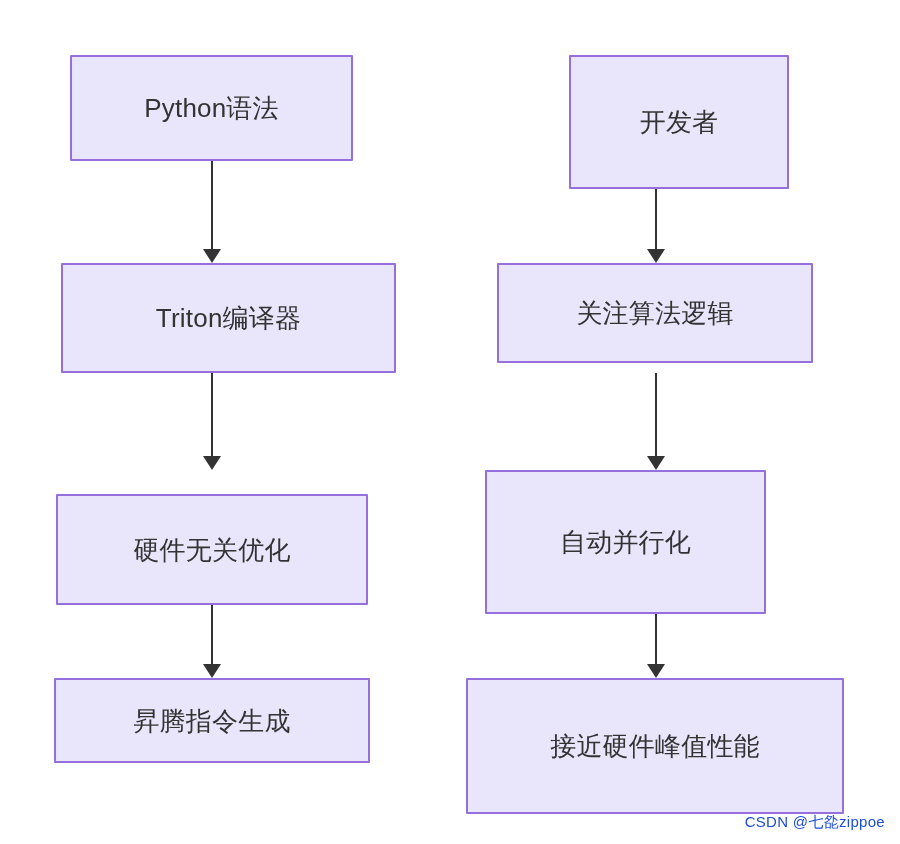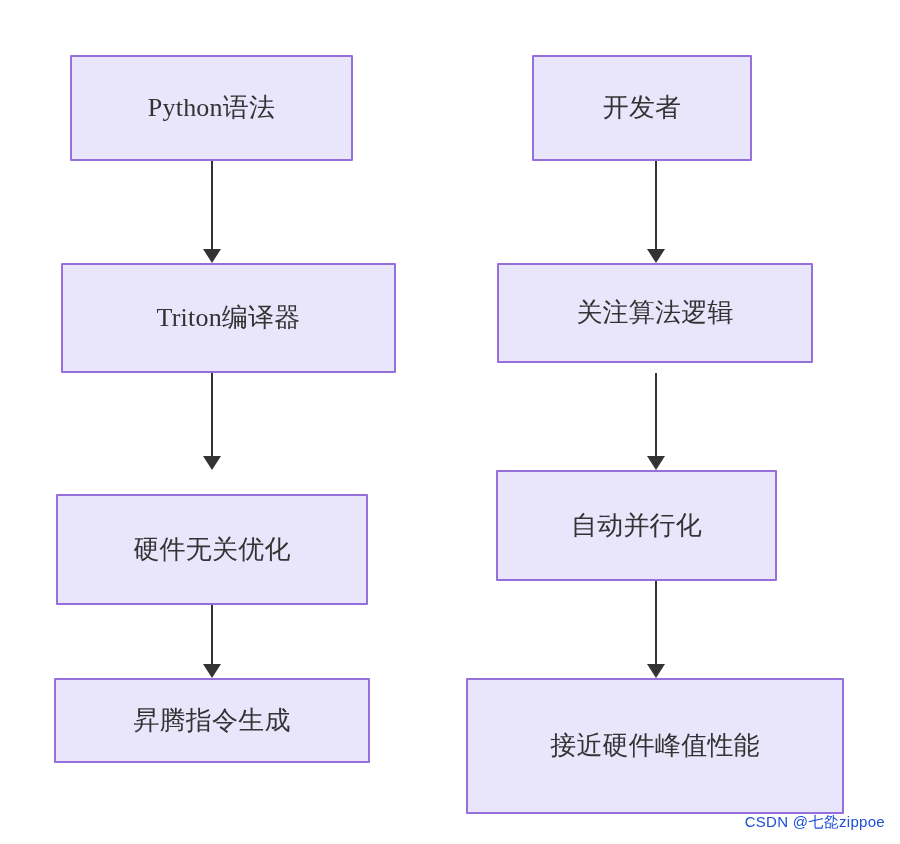--- a/index.html
+++ b/index.html
@@ -35,33 +35,32 @@
     justify-content: center;
     z-index: 2;
   }
   .node-label {
     font-size: 26px;
     line-height: 1;
     color: #333333;
     letter-spacing: 0.2px;
     white-space: nowrap;
     font-weight: 400;
-    font-family: Liberation Serif, serif;
   }
 
   
   #node-python-syntax      { left: 70px;  top: 55px;  width: 283px; height: 106px; }
   #node-triton-compiler    { left: 61px;  top: 263px; width: 335px; height: 110px; }
   #node-hw-agnostic-opt    { left: 56px;  top: 470px; width: 312px; height: 111px; margin-top: 24px; }
   #node-ascend-codegen     { left: 54px;  top: 678px; width: 316px; height: 85px; }
 
   
-  #node-developer          { left: 532px; top: 55px;  width: 220px; height: 106px; }
+  #node-developer          { left: 569px; top: 55px;  width: 220px; height: 134px; }
   #node-algo-logic         { left: 497px; top: 263px; width: 316px; height: 100px; }
-  #node-auto-parallel      { left: 496px; top: 470px; width: 281px; height: 111px; }
+  #node-auto-parallel      { left: 485px; top: 470px; width: 281px; height: 144px; }
   #node-peak-performance   { left: 466px; top: 678px; width: 378px; height: 136px; }
 
   
   .connector {
     position: absolute;
     z-index: 1;
   }
   .connector-line {
     position: absolute;
     width: 2px;

